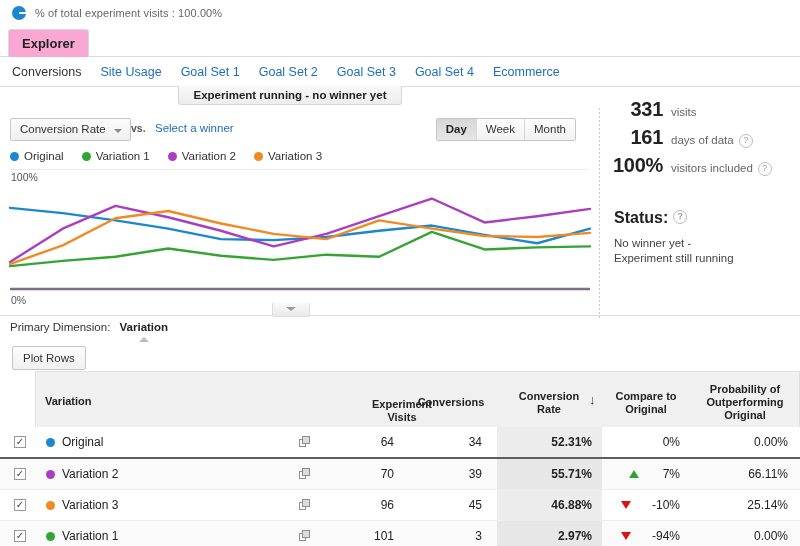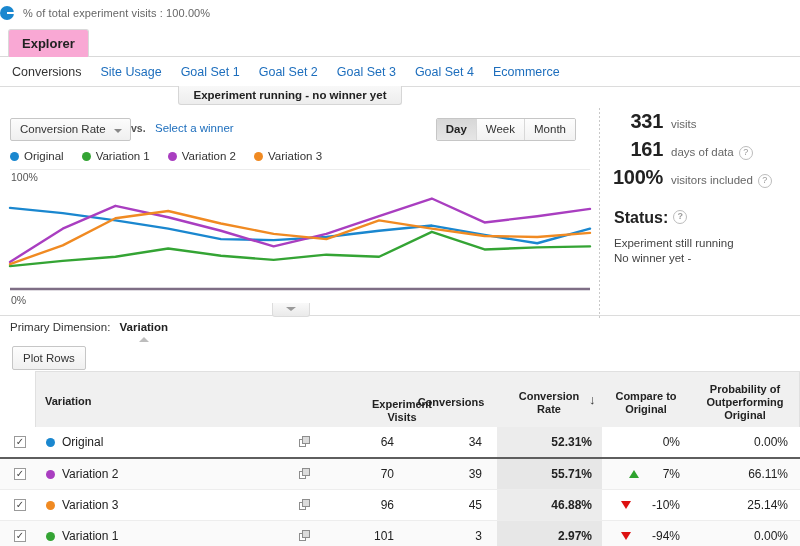--- a/index.html
+++ b/index.html
@@ -17,21 +17,21 @@
     background: #fff;
   }
 
   
   .pct-bar {
     position: absolute;
     left: 0; top: 0;
     width: 800px; height: 26px;
     display: flex;
     align-items: center;
-    padding-left: 0;
+    padding-left: 12px;
     box-sizing: border-box;
   }
   .pie-icon {
     width: 14px; height: 14px;
     border-radius: 50%;
     background: #1a87cf;
     position: relative;
     flex: 0 0 auto;
   }
   .pie-icon::after {
@@ -284,21 +284,20 @@
     white-space: nowrap;
   }
   .stat-num {
     display: inline-block;
     width: 68px;
     text-align: right;
     font-size: 20px;
     font-weight: bold;
     color: #222;
     letter-spacing: -.3px;
-    margin-top: 12px;
   }
   .stat-label {
     margin-left: 8px;
     font-size: 11.5px;
     color: #666;
   }
   .qmark {
     display: inline-block;
     width: 12px; height: 12px;
     border: 1px solid #bcbcbc;
@@ -565,22 +564,22 @@
       <span class="stat-num">100%</span>
       <span class="stat-label">visitors included</span>
       <span class="qmark">?</span>
     </div>
 
     <div class="status-head">
       <span>Status:</span>
       <span class="qmark">?</span>
     </div>
     <div class="status-body">
+      <div>No winner yet -</div>
       <div>Experiment still running</div>
-      <div>No winner yet -</div>
     </div>
   </div>
 
   <div class="primdim">
     <span class="lbl">Primary Dimension:</span>
     <span class="val">Variation</span>
   </div>
 
   <div class="plot-rows">Plot Rows</div>
 

